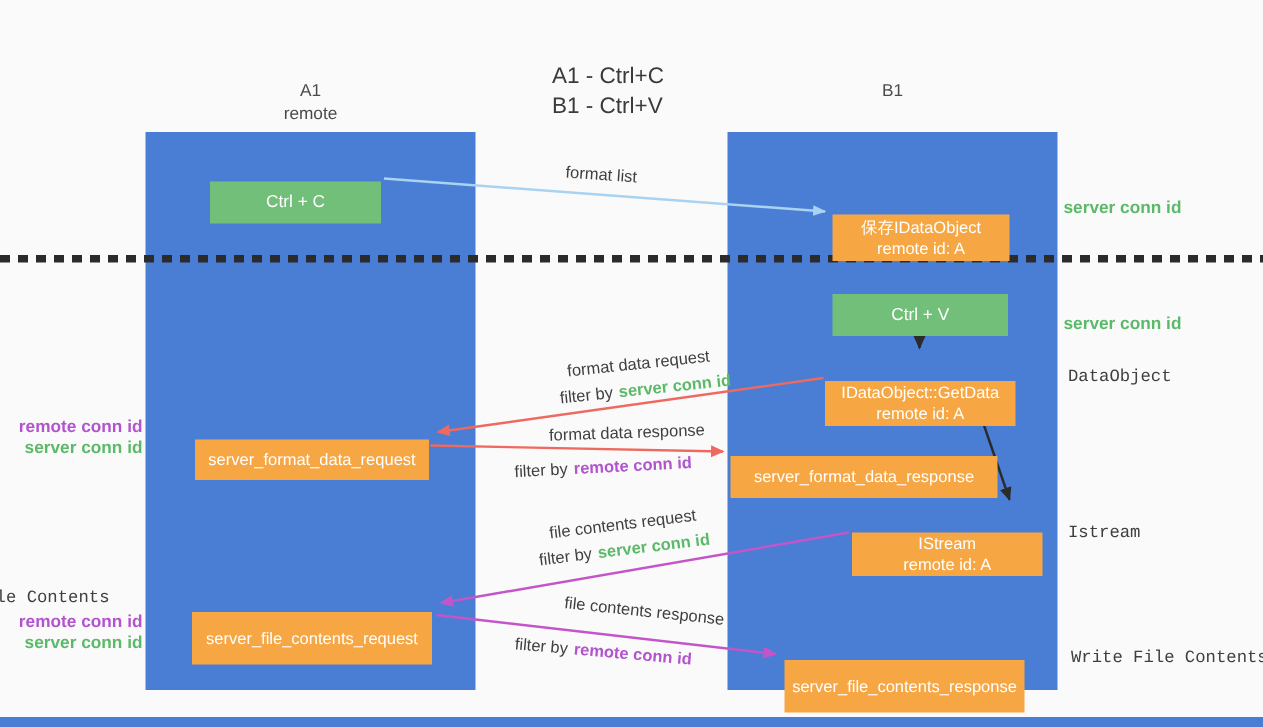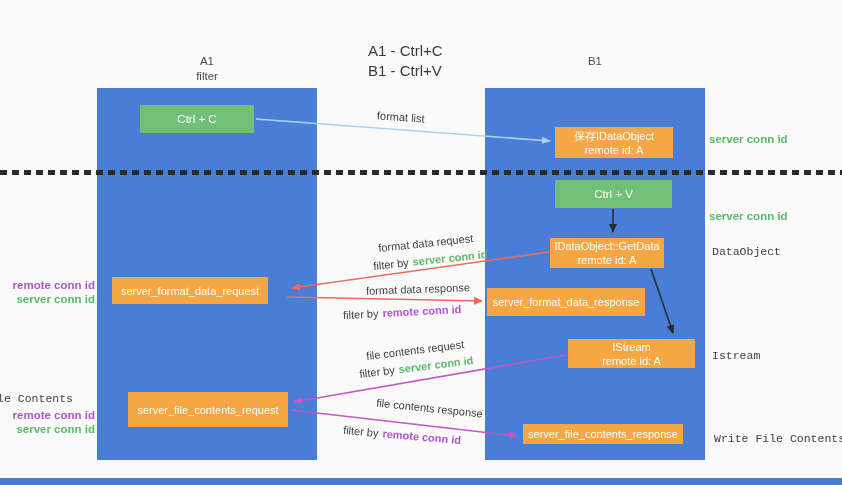--- a/index.html
+++ b/index.html
@@ -24,21 +24,21 @@
 
   
   .dotted{left:0;top:170px;width:842px;height:5px;
     background:repeating-linear-gradient(to right,#2b2b2b 0 7px,transparent 7px 12px);}
 
   
   .bottom-strip{left:0;top:478px;width:842px;height:7px;background:#4a7ed5;}
 
   
   .node{display:flex;flex-direction:column;justify-content:center;align-items:center;
-    color:#fff;text-align:center;box-sizing:border-box;}
+    color:#fff;text-align:center;box-sizing:border-box;margin-top:16px;}
   .green-box{background:#71bf78;font-size:11.5px;}
   .orange-box{background:#f7a644;}
   .one-line{font-size:11px;}
   .two-line{font-size:11px;line-height:14px;}
 
   
   .ann{font-size:11.5px;white-space:nowrap;}
   .ann.gray{color:#3f3f3f;font-family:Liberation Mono, monospace;}
   .bold{font-weight:bold;}
   .green-txt{color:#5cb96a;}
@@ -54,21 +54,21 @@
 </head>
 <body>
 
 <div class="abs title">
   <div>A1 - Ctrl+C</div>
   <div>B1 - Ctrl+V</div>
 </div>
 
 <div class="abs col-header" style="left:97px">
   <div>A1</div>
-  <div>filter</div>
+  <div>remote</div>
 </div>
 <div class="abs col-header" style="left:485px">
   <div>B1</div>
 </div>
 
 <div class="abs column" style="left:97px"></div>
 <div class="abs column" style="left:485px"></div>
 
 <div class="abs dotted"></div>
 
@@ -101,38 +101,38 @@
 <div class="abs node green-box" style="left:140px;top:105px;width:114px;height:28px">
   <div>Ctrl + C</div>
 </div>
 <div class="abs node orange-box two-line" style="left:555px;top:127px;width:118px;height:31px">
   <div>保存IDataObject</div>
   <div>remote id: A</div>
 </div>
 <div class="abs node green-box" style="left:555px;top:180px;width:117px;height:28px">
   <div>Ctrl + V</div>
 </div>
-<div class="abs node orange-box two-line" style="left:550px;top:238px;width:114px;height:30px">
+<div class="abs node orange-box two-line" style="left:550px;top:238px;width:127px;height:30px">
   <div>IDataObject::GetData</div>
   <div>remote id: A</div>
 </div>
-<div class="abs node orange-box one-line" style="left:112px;top:277px;width:156px;height:27px">
+<div class="abs node orange-box one-line" style="left:130px;top:277px;width:156px;height:27px">
   <div>server_format_data_request</div>
 </div>
-<div class="abs node orange-box one-line" style="left:487px;top:288px;width:158px;height:28px">
+<div class="abs node orange-box one-line" style="left:487px;top:288px;width:178px;height:28px">
   <div>server_format_data_response</div>
 </div>
 <div class="abs node orange-box two-line" style="left:568px;top:339px;width:127px;height:29px">
   <div>IStream</div>
   <div>remote id: A</div>
 </div>
 <div class="abs node orange-box one-line" style="left:128px;top:392px;width:160px;height:35px">
   <div>server_file_contents_request</div>
 </div>
-<div class="abs node orange-box one-line" style="left:523px;top:424px;width:160px;height:20px">
+<div class="abs node orange-box one-line" style="left:523px;top:424px;width:160px;height:35px">
   <div>server_file_contents_response</div>
 </div>
 
 <div class="abs ann green-txt bold" style="left:709px;top:133px">server conn id</div>
 <div class="abs ann green-txt bold" style="left:709px;top:210px">server conn id</div>
 <div class="abs ann gray" style="left:712px;top:245px">DataObject</div>
 <div class="abs ann gray" style="left:712px;top:349px">Istream</div>
 <div class="abs ann gray" style="left:714px;top:432px">Write File Contents</div>
 
 <div class="abs ann purple-txt bold right-align" style="right:747px;top:279px">remote conn id</div>

